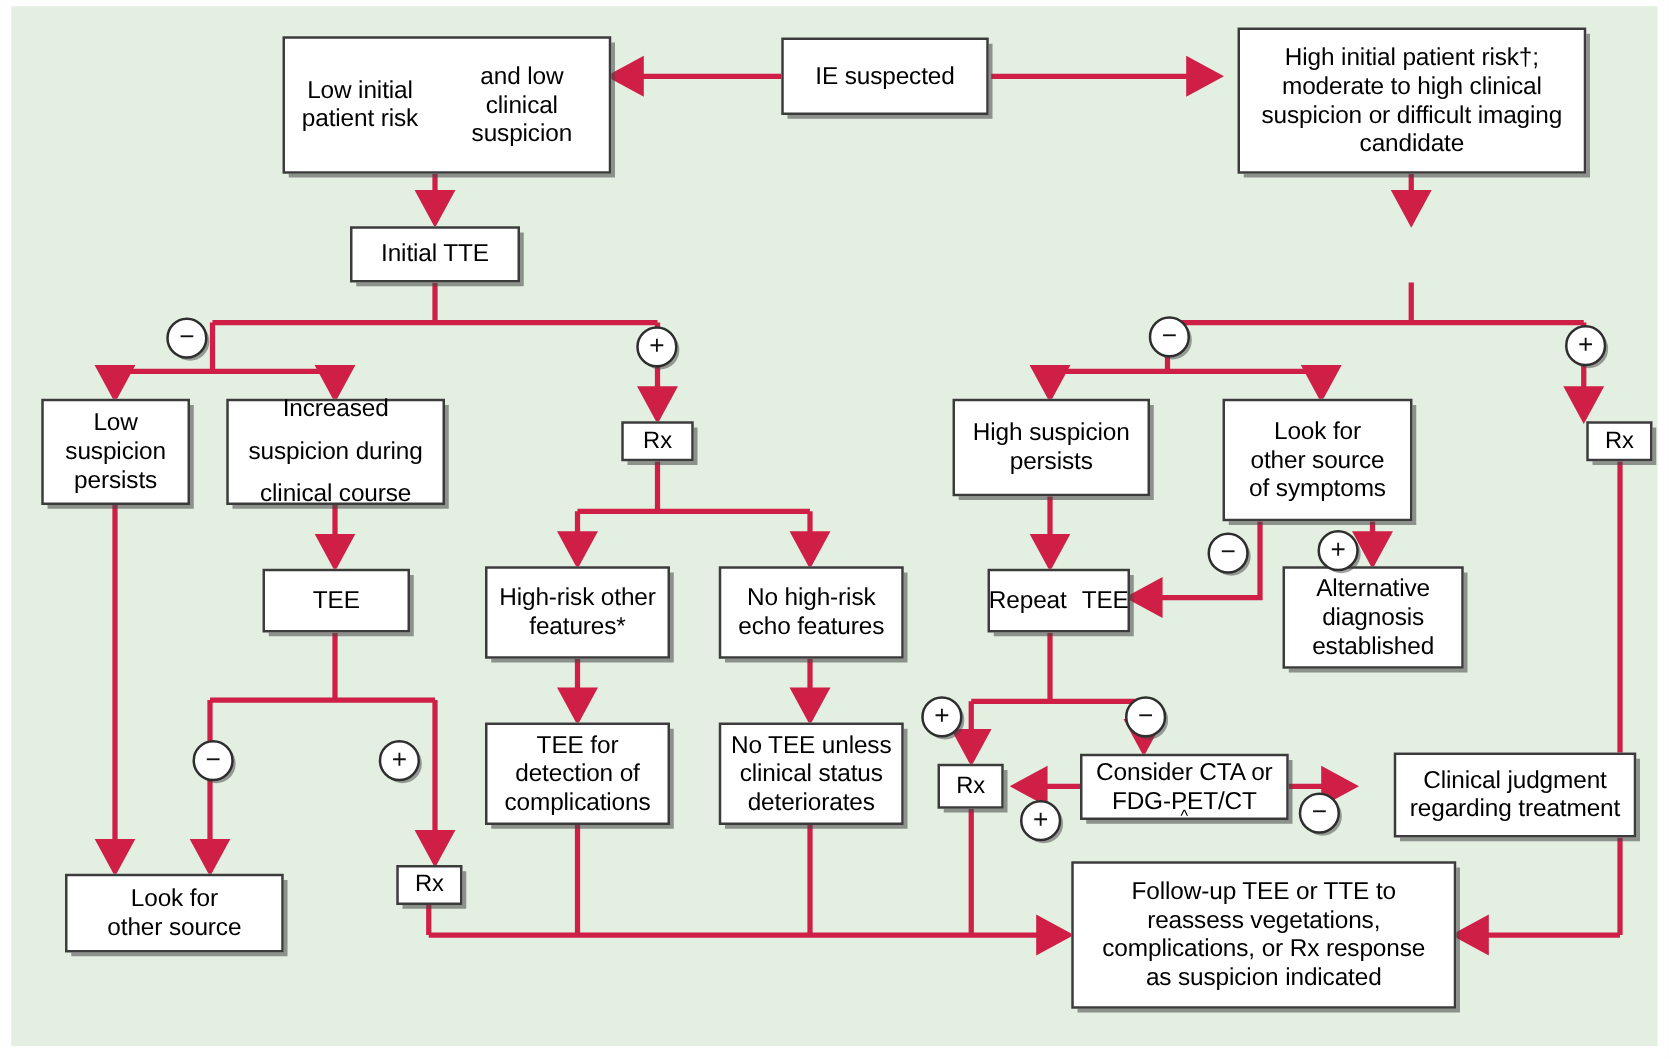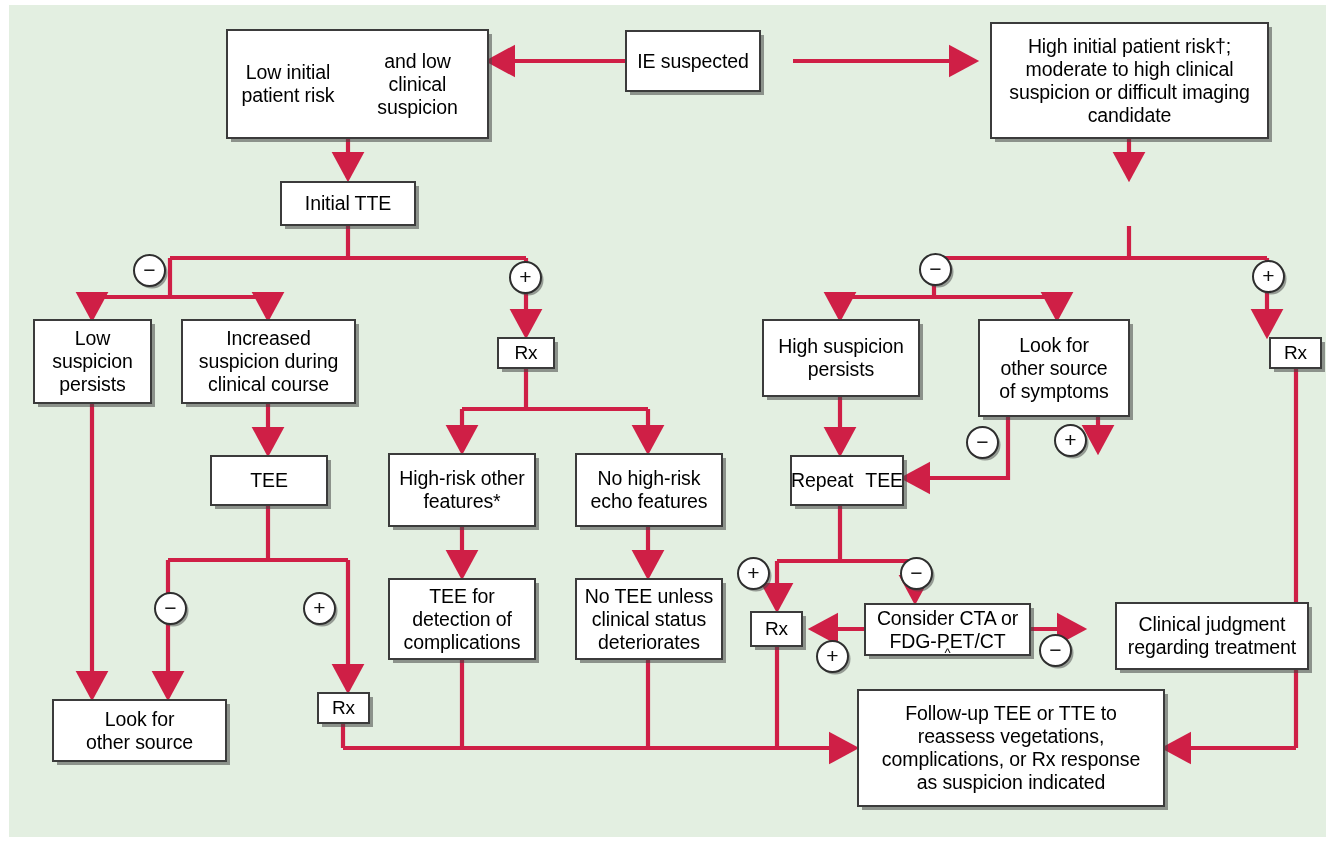--- a/index.html
+++ b/index.html
@@ -100,21 +100,21 @@
       <path d="M343,748 L855,748" marker-end="url(#ah)"></path>
       <path d="M462,660 L462,748"></path>
       <path d="M648,660 L648,748"></path>
       <path d="M777,647 L777,748"></path>
 
       <path d="M1296,369 L1296,748"></path>
       <path d="M1296,748 L1165,748" marker-end="url(#ah)"></path>
     </g>
   </svg>
 
-  <div class="node" style="left:625px;top:30px;width:136px;height:62px;">
+  <div class="node" style="left:625px;top:30px;width:166px;height:62px;">
     <span>IE suspected</span>
   </div>
 
   <div class="node" style="left:226px;top:29px;width:263px;height:110px;flex-direction:row;">
     <span>Low initial patient risk</span>
     <span>and low clinical suspicion</span>
   </div>
 
   <div class="node" style="left:990px;top:22px;width:279px;height:117px;flex-direction:column;">
     <span>High initial patient risk†;</span>
@@ -127,21 +127,21 @@
     <span>Initial TTE</span>
   </div>
 
 
   <div class="node" style="left:33px;top:319px;width:119px;height:85px;flex-direction:column;">
     <span>Low</span>
     <span>suspicion</span>
     <span>persists</span>
   </div>
 
-  <div class="node" style="left:181px;top:319px;width:175px;height:85px;flex-direction:column;">
+  <div class="node" style="left:181px;top:319px;width:175px;height:85px;flex-direction:column;gap:11px;">
     <span>Increased</span>
     <span>suspicion during</span>
     <span>clinical course</span>
   </div>
 
   <div class="node rxnode" style="left:497px;top:337px;width:58px;height:32px;">
     <span>Rx</span>
   </div>
 
   <div class="node" style="left:210px;top:455px;width:118px;height:51px;">
@@ -188,20 +188,25 @@
     <span>Look for</span>
     <span>other source</span>
     <span>of symptoms</span>
   </div>
 
   <div class="node" style="left:790px;top:455px;width:114px;height:51px;flex-direction:row;">
     <span>Repeat</span>
     <span>TEE</span>
   </div>
 
+  <div class="node" style="left:1026px;top:453px;width:145px;height:82px;flex-direction:column;">
+    <span>Alternative</span>
+    <span>diagnosis</span>
+    <span>established</span>
+  </div>
 
   <div class="node rxnode" style="left:750px;top:611px;width:53px;height:36px;">
     <span>Rx</span>
   </div>
 
   <div class="node" style="left:864px;top:603px;width:167px;height:53px;flex-direction:column;">
     <span>Consider CTA or</span>
     <span>
         <span>FDG-PET/CT</span>
         <span class="sup">^</span>

